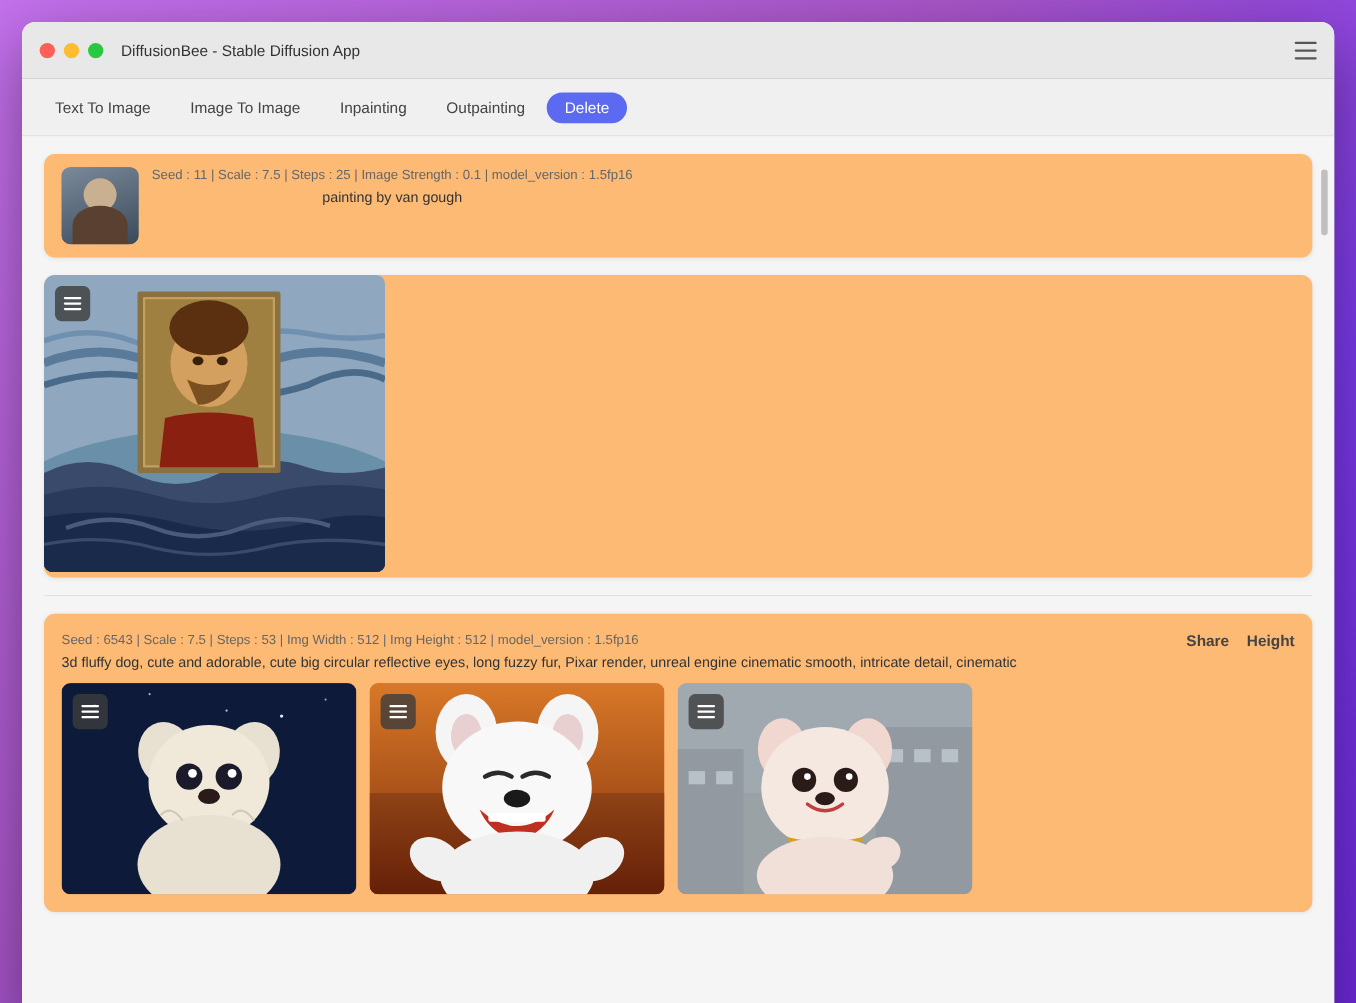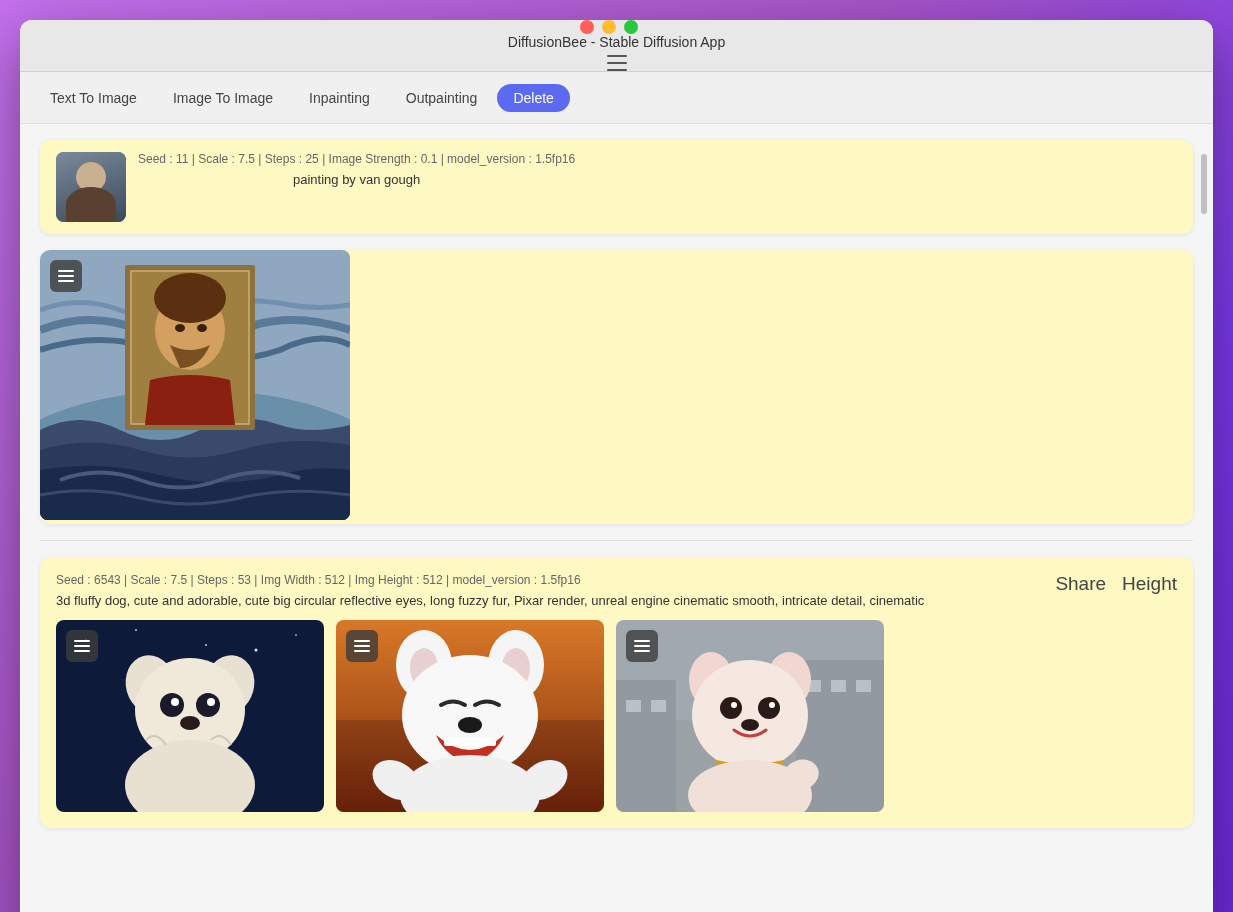--- a/index.html
+++ b/index.html
@@ -22,21 +22,20 @@
       box-shadow: 0 20px 60px rgba(0,0,0,0.4);
     }
 
     .title-bar {
       background: #e8e8e8;
       height: 52px;
       display: flex;
       align-items: center;
       padding: 0 16px;
       border-bottom: 1px solid #d0d0d0;
-      flex-direction: column;
     }
 
     .traffic-lights {
       display: flex;
       gap: 8px;
       margin-right: 16px;
     }
 
     .traffic-light {
       width: 14px;
@@ -102,21 +101,21 @@
       overflow-y: auto;
       height: 808px;
     }
 
     .history-container {
       padding: 16px 20px;
       position: relative;
     }
 
     .history-item {
-      background: #fef9c3;
+      background: #fdba74;
       border-radius: 10px;
       padding: 16px;
       margin-bottom: 16px;
       box-shadow: 0 1px 4px rgba(0,0,0,0.08);
     }
 
     .history-item-header {
       display: flex;
       justify-content: space-between;
       align-items: flex-start;
@@ -134,24 +133,24 @@
       color: #333;
       text-align: center;
     }
 
     .history-actions {
       display: flex;
       gap: 16px;
     }
 
     .action-btn {
-      font-size: 19px;
+      font-size: 14px;
       color: #444;
       cursor: pointer;
-      font-weight: 400;
+      font-weight: 700;
     }
 
     .image-section {
       margin-top: 12px;
     }
 
     .single-image-container {
       position: relative;
       display: inline-block;
     }

